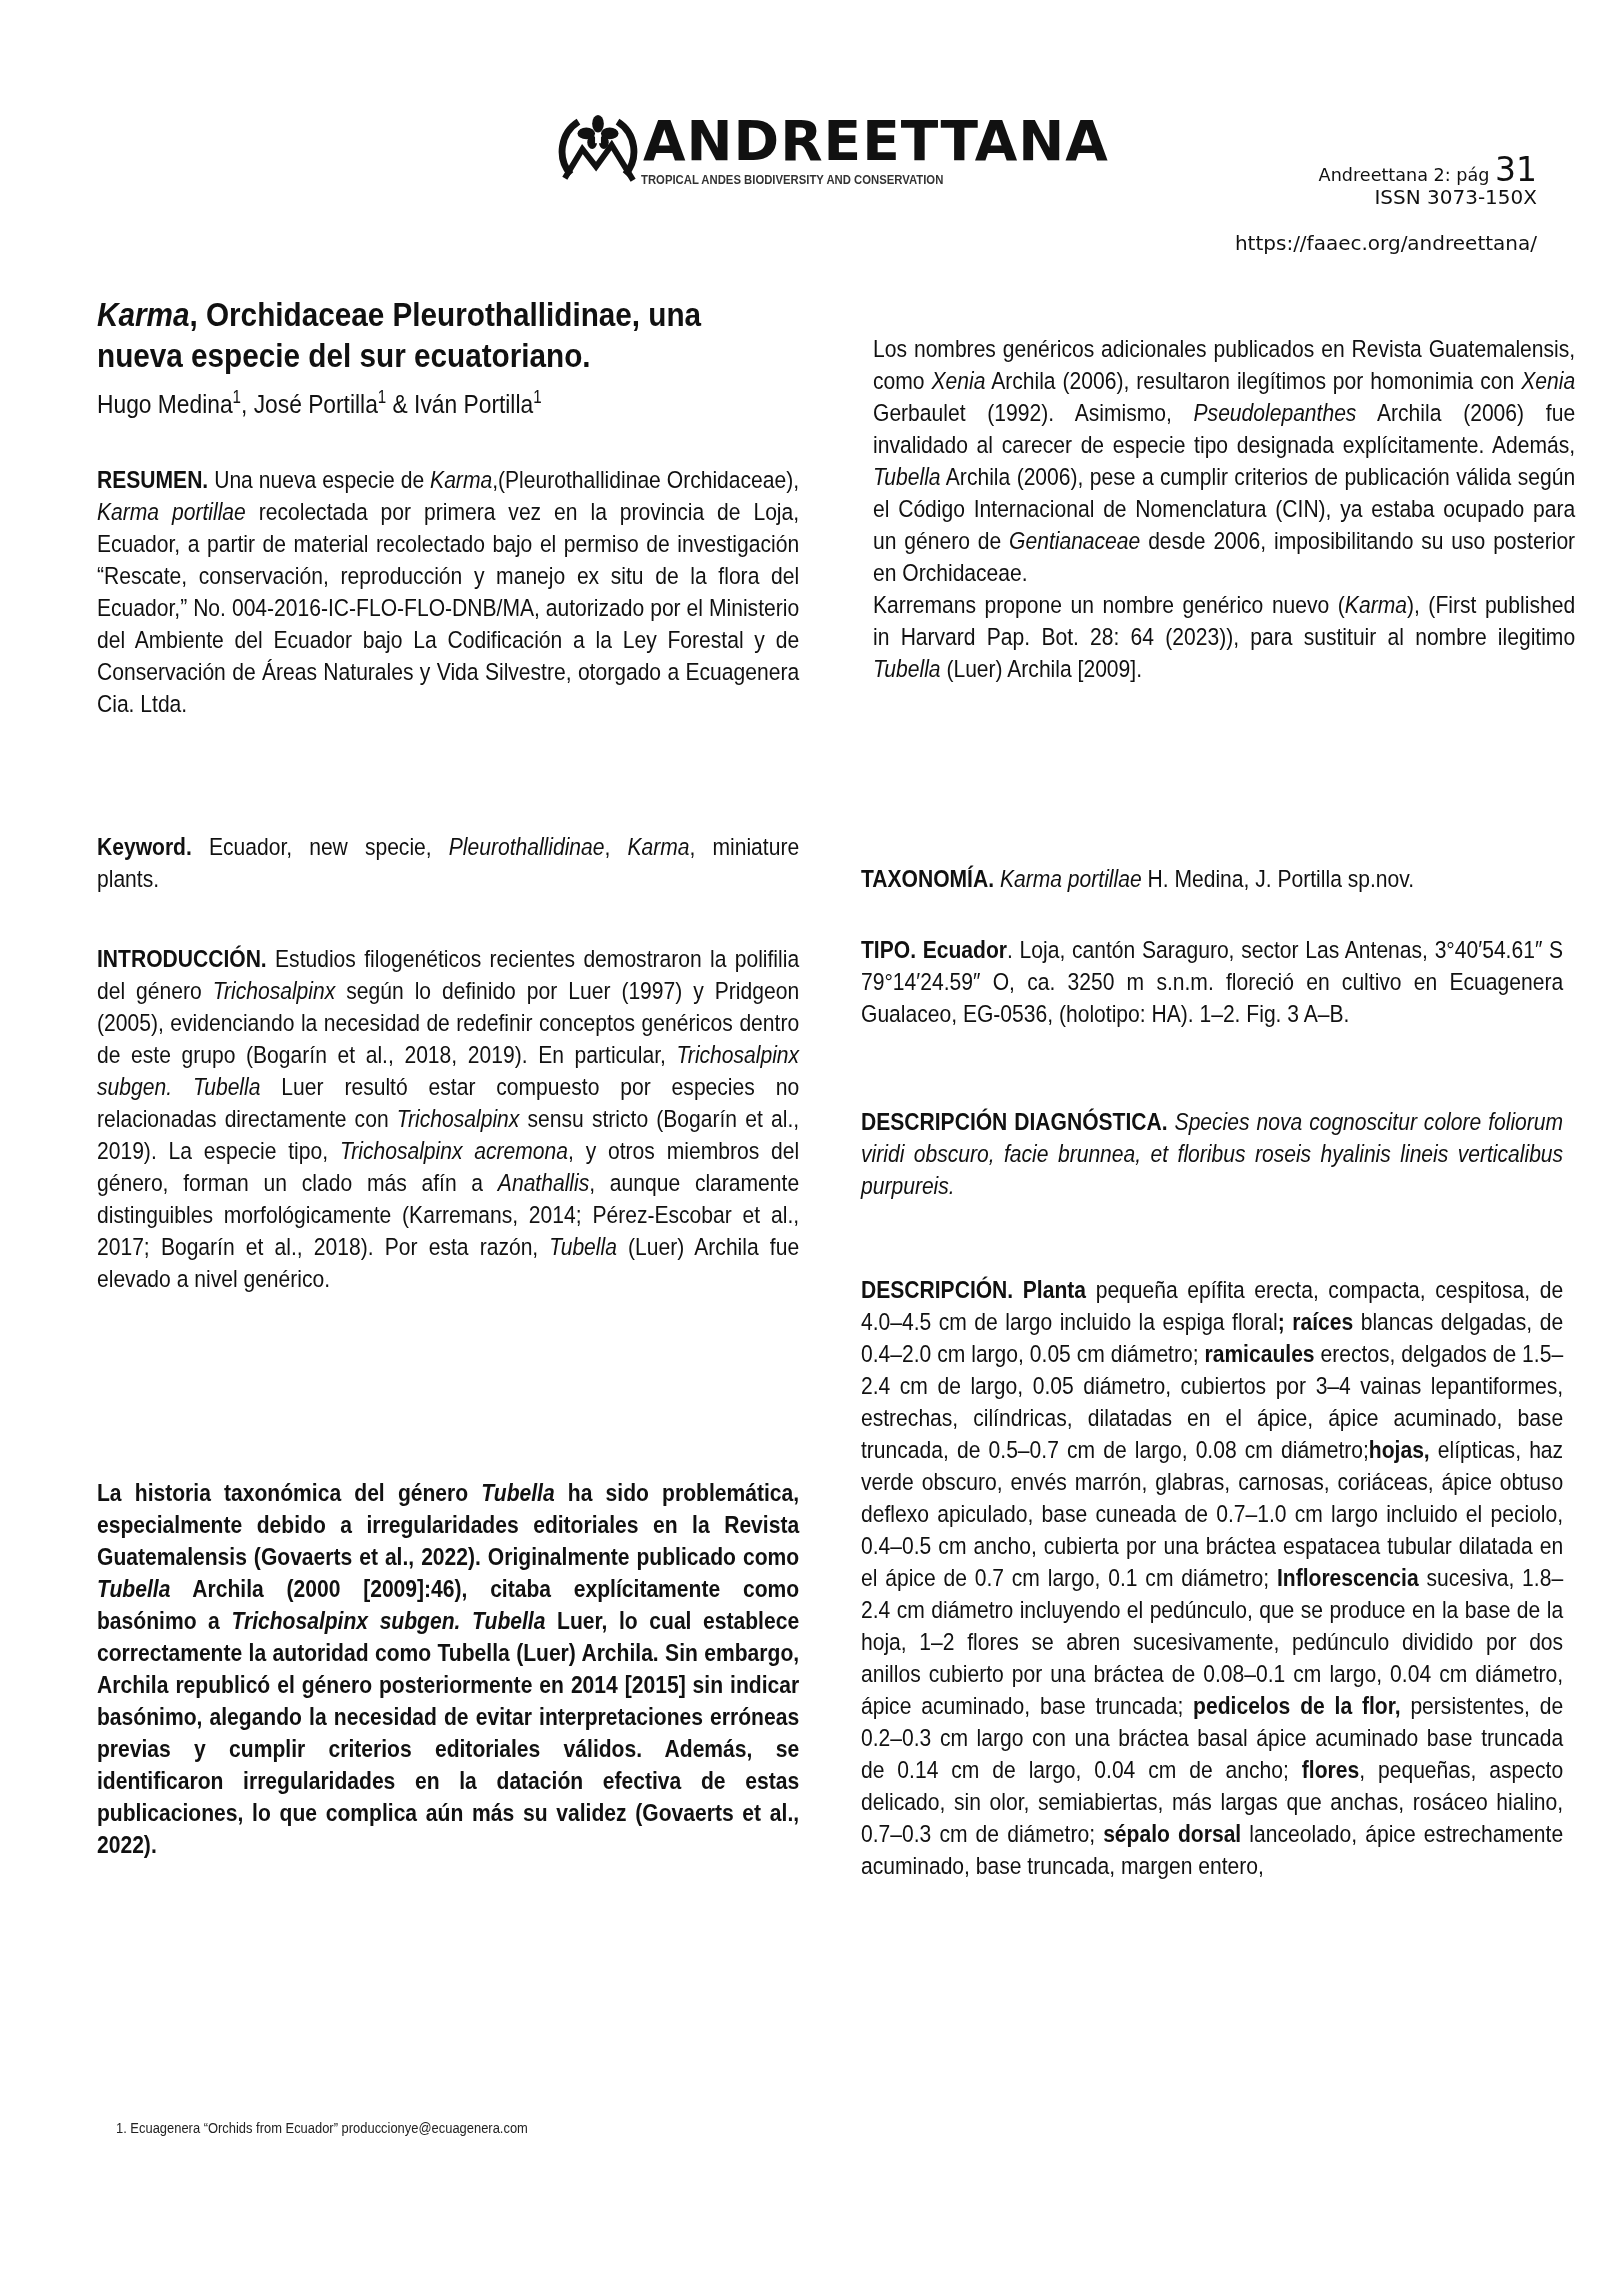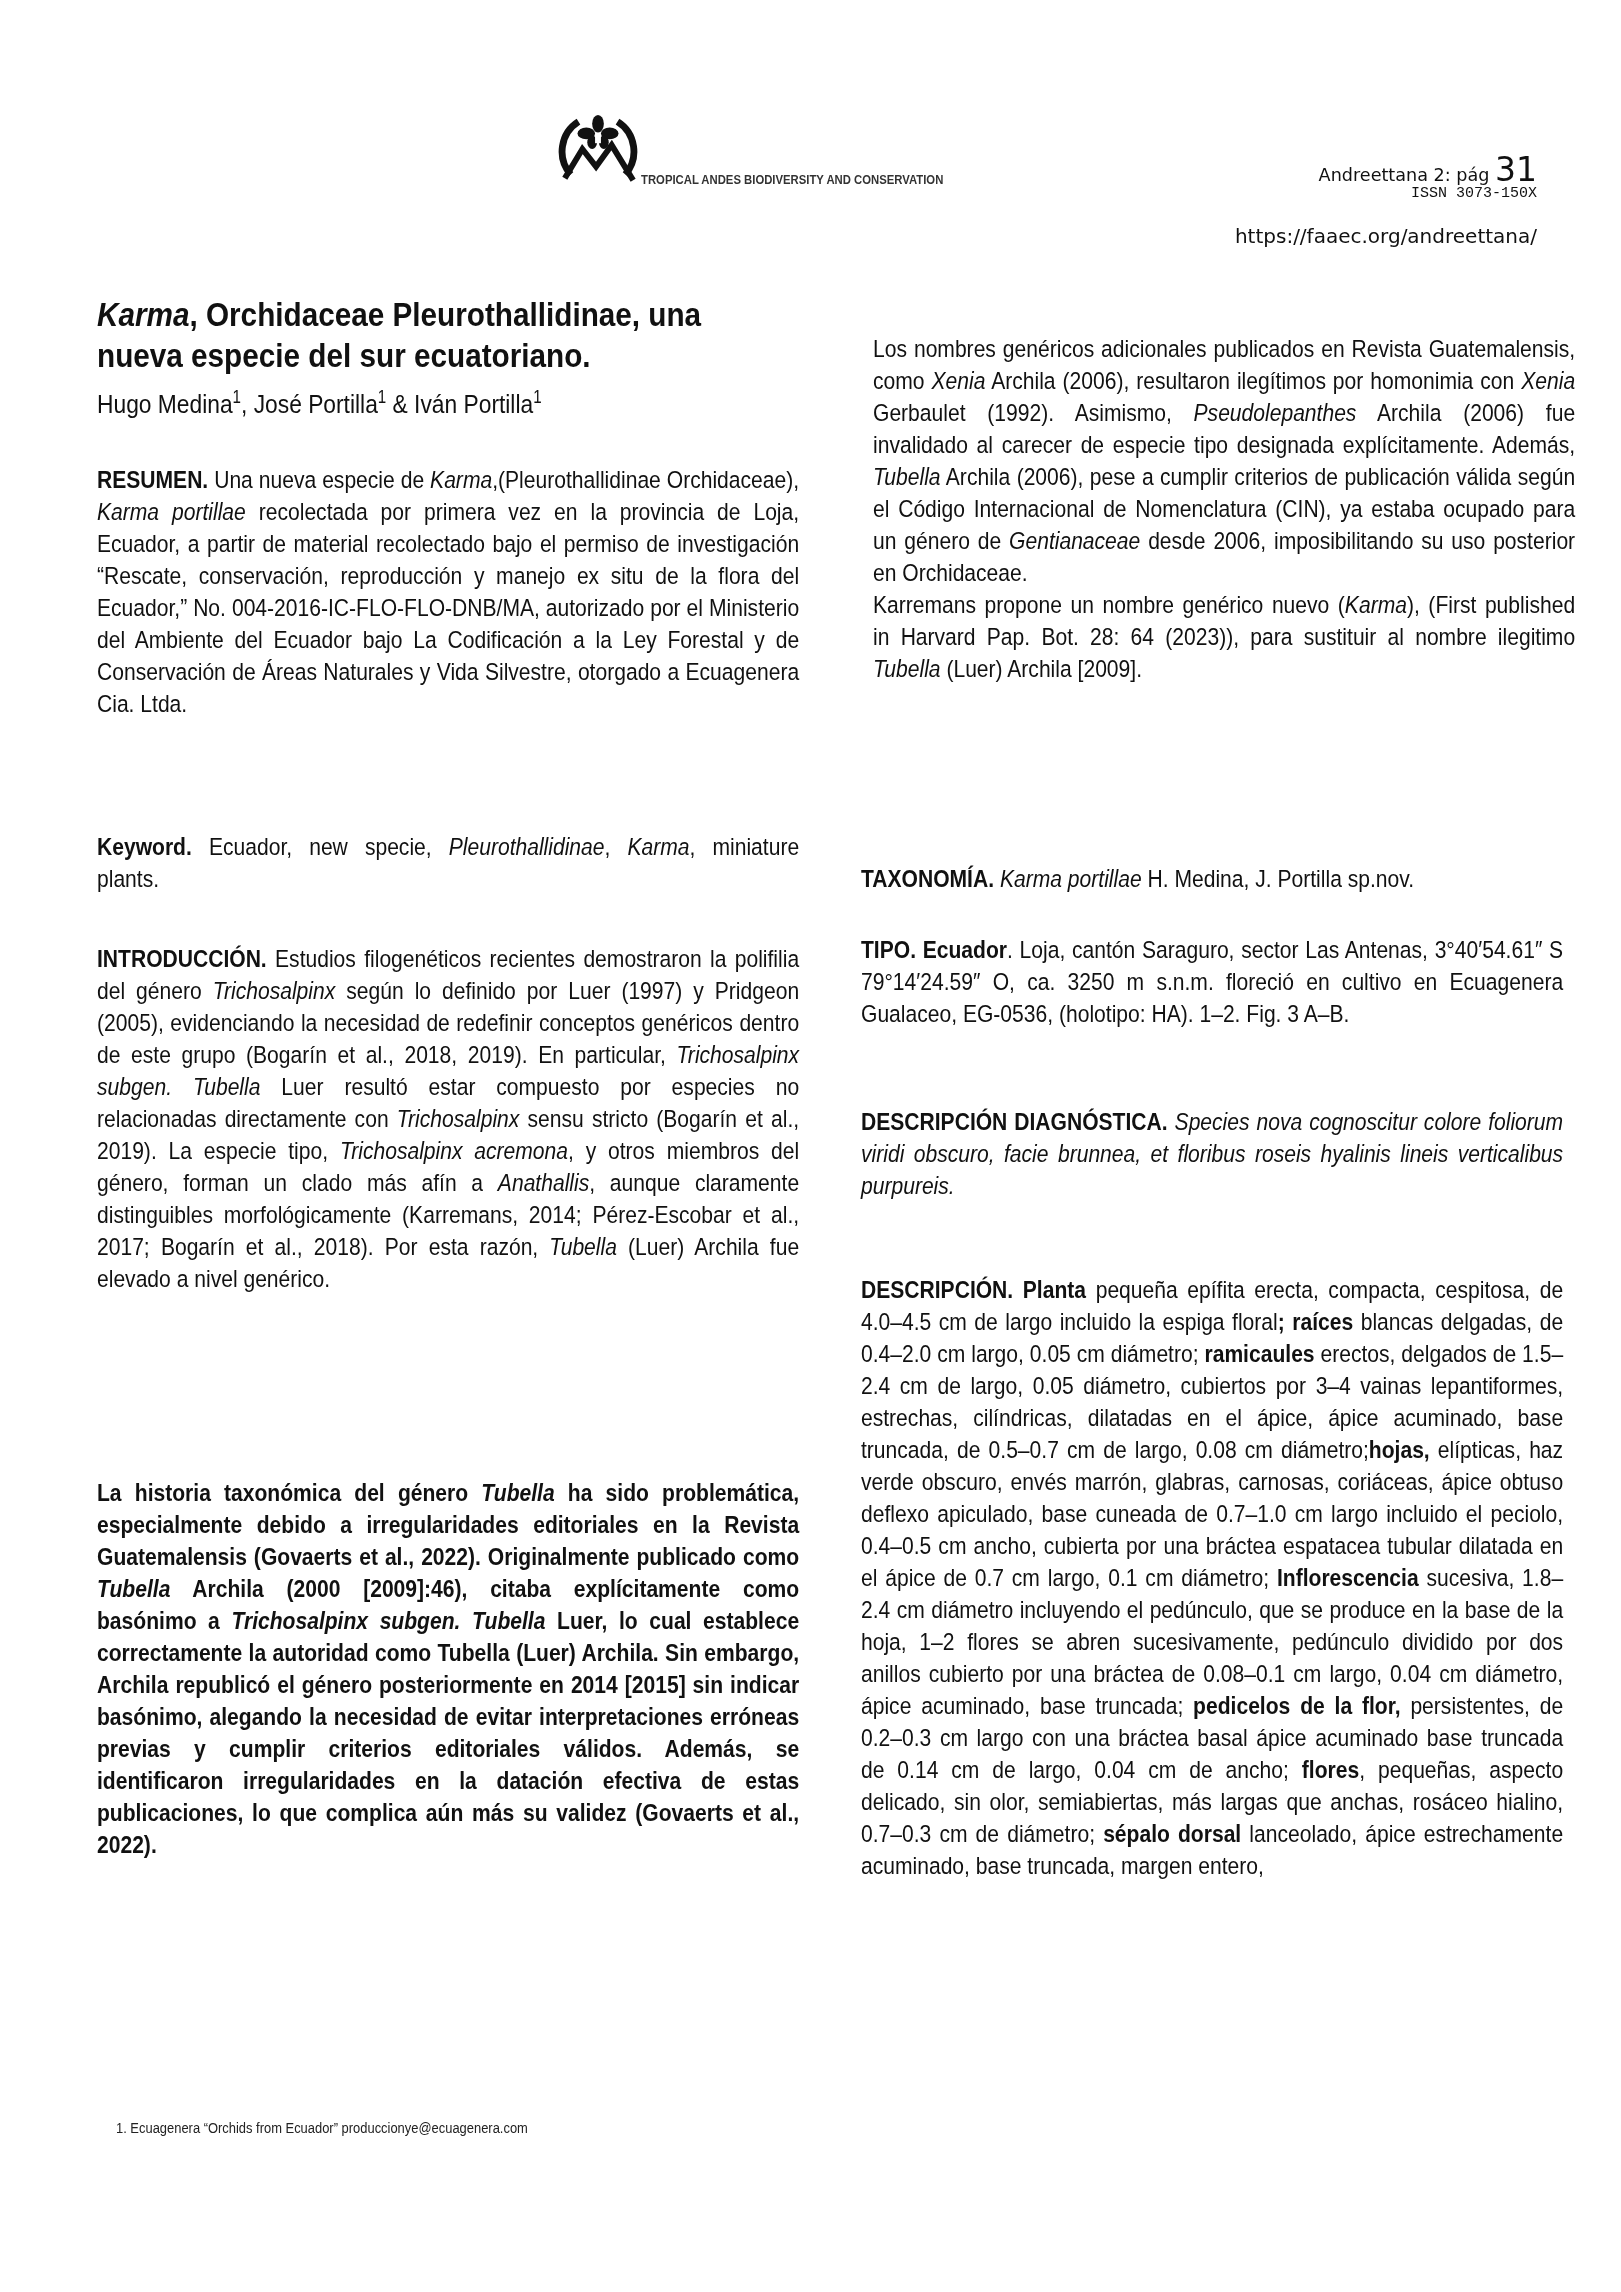--- a/index.html
+++ b/index.html
@@ -4,21 +4,21 @@
 <style>
   html, body { margin:0; padding:0; background:#ffffff; }
   body { width:1621px; height:2293px; position:relative; overflow:hidden; color:#111; font-family:"Liberation Sans", sans-serif; }
   .logo { position:absolute; left:557px; top:110px; width:529px; height:82px; }
   .logo svg { position:absolute; left:0; top:0; }
   .logo-word { position:absolute; left:86px; top:2px; font-family:"DejaVu Sans", sans-serif; font-weight:bold; font-size:55px; letter-spacing:1px; color:#111; line-height:59px; }
   .logo-tag { position:absolute; left:84px; top:63px; font-family:"Liberation Sans", sans-serif; font-weight:bold; font-size:12.3px; color:#333; letter-spacing:0px; transform:scaleX(0.92); transform-origin:left; }
   .hdr-right { position:absolute; right:84px; top:150px; text-align:right; font-family:"DejaVu Sans", sans-serif; color:#111; }
   .hdr-line1 { font-size:17.6px; }
   .hdr-line1 .pg { font-size:33px; }
-  .hdr-issn { font-size:15px; margin-top:-3.9px;font-family:Liberation Mono, monospace; }
+  .hdr-issn { font-size:20px; margin-top:-3.9px; }
   .hdr-url { font-size:20px; margin-top:21.6px; }
 
   .col { position:absolute; top:0; width:702px; font-family:"Liberation Sans", sans-serif; font-size:24.5px; line-height:32px; }
   .col p { margin:0; text-align:justify; transform:scaleX(0.86); transform-origin:left; width:116.3%; }
   .left { left:97px; }
   .right { left:861px; }
   .title { position:absolute; left:97px; top:294px; width:706px; font-family:"Liberation Sans", sans-serif; font-weight:bold; font-size:33px; line-height:41px; transform:scaleX(0.9); transform-origin:left; }
   .authors { position:absolute; left:97px; top:387px; font-size:26.5px; transform:scaleX(0.86); transform-origin:left; white-space:nowrap; }
   .authors sup { font-size:17.6px; }
   .sec { position:absolute; }
@@ -33,20 +33,21 @@
     <path d="M14 66 A36 36 0 0 1 22 12" fill="none" stroke="#111" stroke-width="7"></path>
     <path d="M70 66 A36 36 0 0 0 62 12" fill="none" stroke="#111" stroke-width="7"></path>
     <path d="M8 70 L26 40 L40 58 L56 36 L78 72" fill="none" stroke="#111" stroke-width="6"></path>
     <ellipse cx="42" cy="14" rx="6" ry="9" fill="#111"></ellipse>
     <ellipse cx="30" cy="24" rx="9" ry="6" fill="#111"></ellipse>
     <ellipse cx="54" cy="24" rx="9" ry="6" fill="#111"></ellipse>
     <ellipse cx="36" cy="33" rx="5" ry="7" fill="#111"></ellipse>
     <ellipse cx="48" cy="33" rx="5" ry="7" fill="#111"></ellipse>
     <rect x="39" y="24" width="6" height="10" fill="#fff"></rect>
   </svg>
+  <div class="logo-word">ANDREETTANA</div>
   <div class="logo-tag">TROPICAL ANDES BIODIVERSITY AND CONSERVATION</div>
 </div>
 
 <div class="hdr-right">
   <div class="hdr-line1"><span>Andreettana 2: pág</span> <span class="pg">31</span></div>
   <div class="hdr-issn">ISSN 3073-150X</div>
   <div class="hdr-url">https://faaec.org/andreettana/</div>
 </div>
 
 <div class="title"><i>Karma</i><span>, Orchidaceae Pleurothallidinae, una nueva especie del sur ecuatoriano.</span></div>

